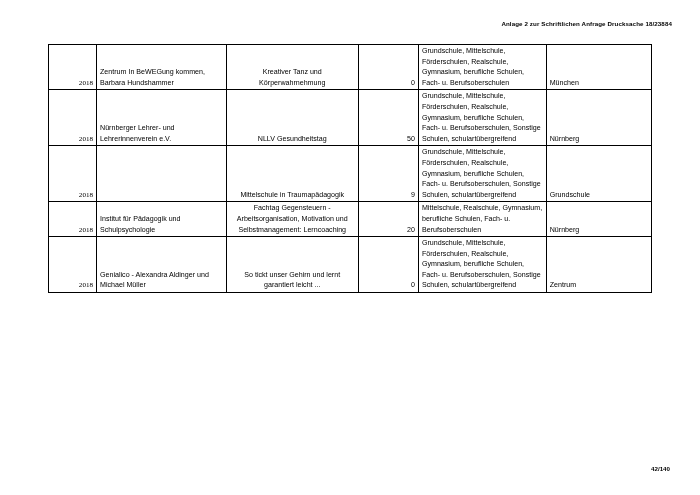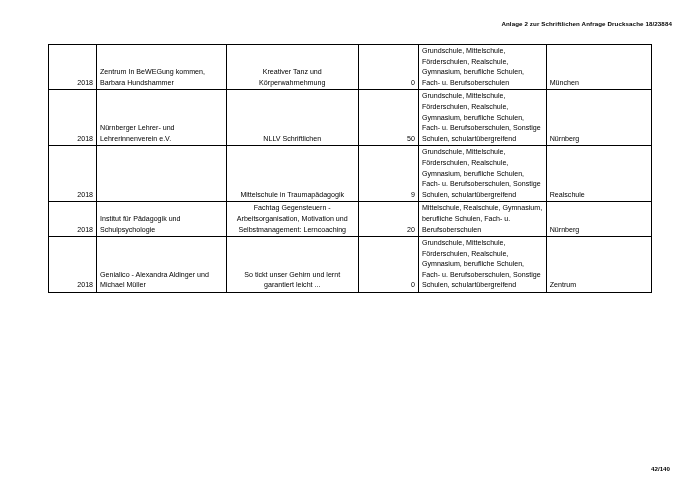--- a/index.html
+++ b/index.html
@@ -46,20 +46,21 @@
     vertical-align: bottom;
     font-size: 7.1px;
     line-height: 10.6px;
     padding: 1px 3px 1px 3px;
     word-wrap: break-word;
   }
   td.c-year {
     width: 40px;
     text-align: right;
     padding-right: 4px;
+    font-family: Liberation Serif, serif;
   }
   td.c-org {
     width: 120px;
     text-align: left;
   }
   td.c-title {
     width: 122px;
     text-align: center;
   }
   td.c-num {
@@ -98,32 +99,32 @@
           <td class="c-year">2018</td>
           <td class="c-org">Zentrum In BeWEGung kommen, Barbara Hundshammer</td>
           <td class="c-title">Kreativer Tanz und Körperwahrnehmung</td>
           <td class="c-num">0</td>
           <td class="c-schools">Grundschule, Mittelschule, Förderschulen, Realschule, Gymnasium, berufliche Schulen, Fach- u. Berufsoberschulen</td>
           <td class="c-city">München</td>
         </tr>
         <tr>
           <td class="c-year">2018</td>
           <td class="c-org">Nürnberger Lehrer- und Lehrerinnenverein e.V.</td>
-          <td class="c-title">NLLV Schriftlichen</td>
+          <td class="c-title">NLLV Gesundheitstag</td>
           <td class="c-num">50</td>
           <td class="c-schools">Grundschule, Mittelschule, Förderschulen, Realschule, Gymnasium, berufliche Schulen, Fach- u. Berufsoberschulen, Sonstige Schulen, schulartübergreifend</td>
           <td class="c-city">Nürnberg</td>
         </tr>
         <tr>
           <td class="c-year">2018</td>
           <td class="c-org"></td>
           <td class="c-title">Mittelschule in Traumapädagogik</td>
           <td class="c-num">9</td>
           <td class="c-schools">Grundschule, Mittelschule, Förderschulen, Realschule, Gymnasium, berufliche Schulen, Fach- u. Berufsoberschulen, Sonstige Schulen, schulartübergreifend</td>
-          <td class="c-city">Realschule</td>
+          <td class="c-city">Grundschule</td>
         </tr>
         <tr>
           <td class="c-year">2018</td>
           <td class="c-org">Institut für Pädagogik und Schulpsychologie</td>
           <td class="c-title">Fachtag Gegensteuern - Arbeitsorganisation, Motivation und Selbstmanagement: Lerncoaching</td>
           <td class="c-num">20</td>
           <td class="c-schools">Mittelschule, Realschule, Gymnasium, berufliche Schulen, Fach- u. Berufsoberschulen</td>
           <td class="c-city">Nürnberg</td>
         </tr>
         <tr>

